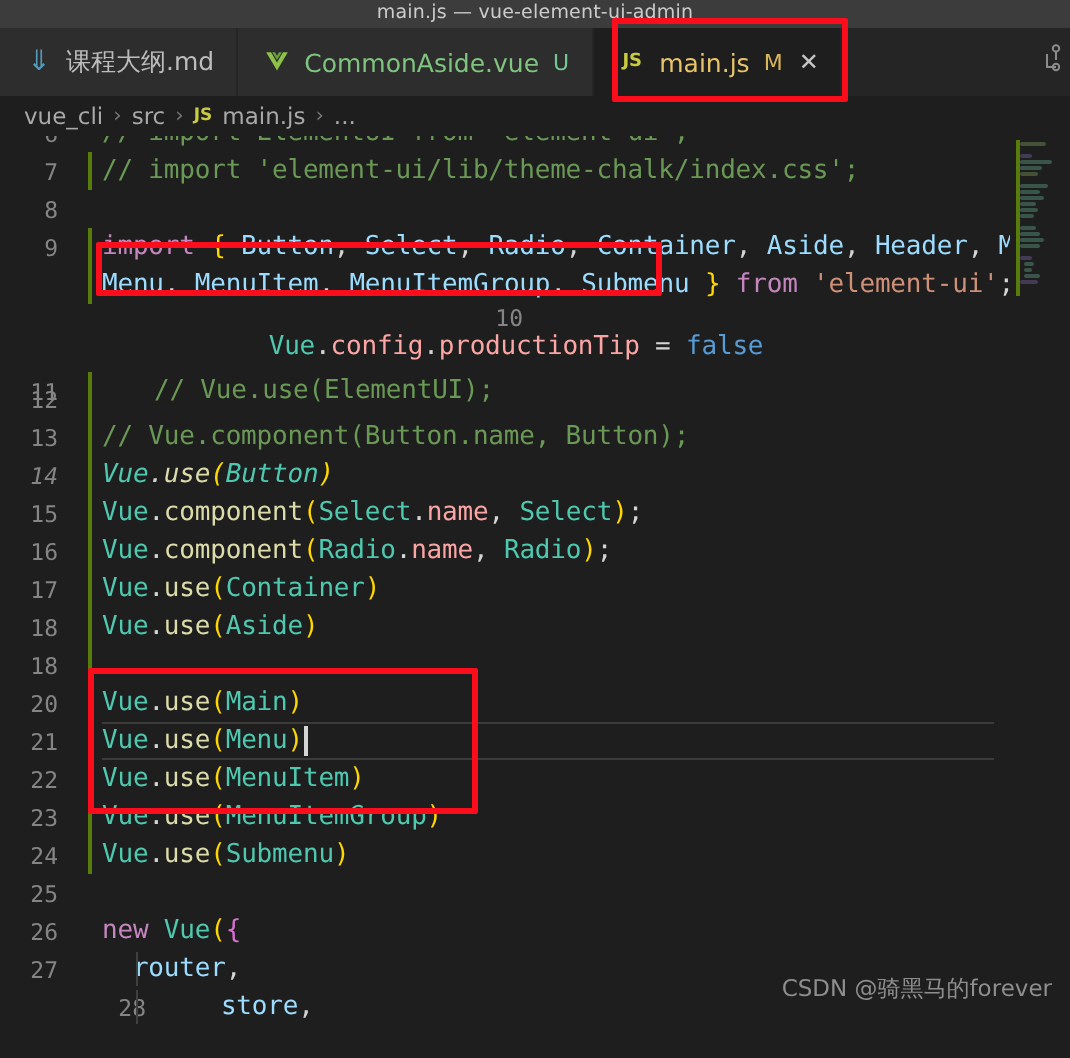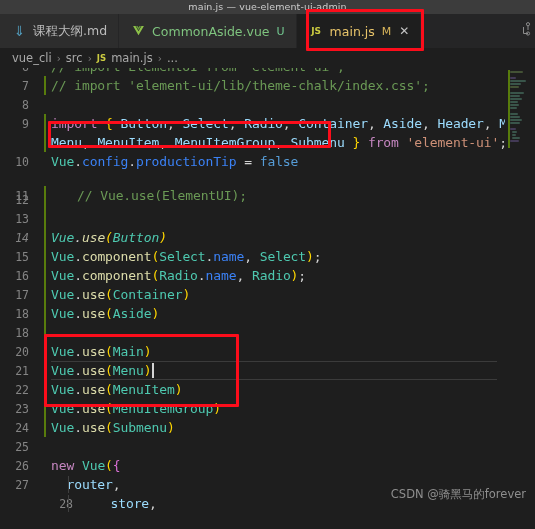--- a/index.html
+++ b/index.html
@@ -191,21 +191,21 @@
   .t-comment  { color: #6a9955; }
   .t-keyword  { color: #c586c0; }
   .t-control  { color: #569cd6; }
   .t-string   { color: #ce9178; }
   .t-func     { color: #dcdcaa; text-align: right; }
   .t-var      { color: #9cdcfe; }
   .t-class    { color: #4ec9b0; }
   .t-punct    { color: #d4d4d4; }
   .t-brace1   { color: #ffd700; }
   .t-brace2   { color: #da70d6; }
-  .t-prop     { color: #3b82f6; }
+  .t-prop     { color: #fca5a5; }
 
   
   .clipped-line {
     position: absolute;
     top: -11px;
     left: 0;
     width: 505px;
     height: 19px;
     display: flex;
     align-items: center;
@@ -329,24 +329,24 @@
     <div class="clipped-line">
       <span class="ln">6</span>
       <span class="code t-comment">// import ElementUI from 'element-ui';</span>
     </div>
 
     <div class="code-area" id="code-area">
         <div class="line" style="position: absolute; top: 8px; left: 0px; width: 505px;"><span class="ln">7</span><div class="gutter-mark"></div><span class="code"><span class="t-comment">// import 'element-ui/lib/theme-chalk/index.css';</span></span></div>
         <div class="line" style="position: absolute; top: 27px; left: 0px; width: 505px;"><span class="ln">8</span><span class="code"></span></div>
         <div class="line" style="position: absolute; top: 46px; left: 0px; width: 505px;"><span class="ln">9</span><div class="gutter-mark"></div><span class="code"><span class="t-keyword">import </span><span class="t-brace1">{</span><span class="t-var"> Button</span><span class="t-punct">,</span><span class="t-var"> Select</span><span class="t-punct">,</span><span class="t-var"> Radio</span><span class="t-punct">,</span><span class="t-var"> Container</span><span class="t-punct">,</span><span class="t-var"> Aside</span><span class="t-punct">,</span><span class="t-var"> Header</span><span class="t-punct">,</span><span class="t-var"> Main</span><span class="t-punct">,</span></span></div>
         <div class="line" style="position: absolute; top: 65px; left: 0px; width: 505px;"><span class="ln"></span><div class="gutter-mark"></div><span class="code"><span class="t-var">Menu</span><span class="t-punct">, </span><span class="t-var">MenuItem</span><span class="t-punct">, </span><span class="t-var">MenuItemGroup</span><span class="t-punct">, </span><span class="t-var">Submenu</span><span class="t-punct"> </span><span class="t-brace1">}</span><span class="t-keyword"> from </span><span class="t-string">'element-ui'</span><span class="t-punct">;</span></span></div>
-        <div class="line" style="position: absolute; top: 84px; left: 0px; width: 505px;"><span class="ln">10</span><span class="code"><span class="t-class">Vue</span><span class="t-punct">.</span><span class="t-prop">config</span><span class="t-punct">.</span><span class="t-prop">productionTip</span><span class="t-punct"> = </span><span class="t-control">false</span></span></div>
+        <div class="line" style="position: absolute; top: 84px; left: 0px; width: 505px; flex-direction: column;"><span class="ln">10</span><span class="code"><span class="t-class">Vue</span><span class="t-punct">.</span><span class="t-prop">config</span><span class="t-punct">.</span><span class="t-prop">productionTip</span><span class="t-punct"> = </span><span class="t-control">false</span></span></div>
         <div class="line" style="position: absolute; top: 118px; left: 0px; width: 505px; gap: 26px;"><span class="ln">11</span><div class="gutter-mark"></div><span class="code"><span class="t-comment">// Vue.use(ElementUI);</span></span></div>
         <div class="line" style="position: absolute; top: 122px; left: 0px; width: 505px;"><span class="ln">12</span><div class="gutter-mark"></div><span class="code"></span></div>
-        <div class="line" style="position: absolute; top: 141px; left: 0px; width: 505px;"><span class="ln">13</span><div class="gutter-mark"></div></div>
+        <div class="line" style="position: absolute; top: 141px; left: 0px; width: 505px;"><span class="ln">13</span><div class="gutter-mark"></div><span class="code"><span class="t-comment">// Vue.component(Button.name, Button);</span></span></div>
         <div class="line" style="position: absolute; top: 160px; left: 0px; width: 505px; font-style: italic;"><span class="ln">14</span><div class="gutter-mark"></div><span class="code"><span class="t-class">Vue</span><span class="t-punct">.</span><span class="t-func">use</span><span class="t-brace1">(</span><span class="t-class">Button</span><span class="t-brace1">)</span></span></div>
         <div class="line" style="position: absolute; top: 179px; left: 0px; width: 505px;"><span class="ln">15</span><div class="gutter-mark"></div><span class="code"><span class="t-class">Vue</span><span class="t-punct">.</span><span class="t-func">component</span><span class="t-brace1">(</span><span class="t-class">Select</span><span class="t-punct">.</span><span class="t-prop">name</span><span class="t-punct">, </span><span class="t-class">Select</span><span class="t-brace1">)</span><span class="t-punct">;</span></span></div>
         <div class="line" style="position: absolute; top: 198px; left: 0px; width: 505px;"><span class="ln">16</span><div class="gutter-mark"></div><span class="code"><span class="t-class">Vue</span><span class="t-punct">.</span><span class="t-func">component</span><span class="t-brace1">(</span><span class="t-class">Radio</span><span class="t-punct">.</span><span class="t-prop">name</span><span class="t-punct">, </span><span class="t-class">Radio</span><span class="t-brace1">)</span><span class="t-punct">;</span></span></div>
         <div class="line" style="position: absolute; top: 217px; left: 0px; width: 505px;"><span class="ln">17</span><div class="gutter-mark"></div><span class="code"><span class="t-class">Vue</span><span class="t-punct">.</span><span class="t-func">use</span><span class="t-brace1">(</span><span class="t-class">Container</span><span class="t-brace1">)</span></span></div>
         <div class="line" style="position: absolute; top: 236px; left: 0px; width: 505px;"><span class="ln">18</span><div class="gutter-mark"></div><span class="code"><span class="t-class">Vue</span><span class="t-punct">.</span><span class="t-func">use</span><span class="t-brace1">(</span><span class="t-class">Aside</span><span class="t-brace1">)</span></span></div>
         <div class="line" style="position: absolute; top: 255px; left: 0px; width: 505px;"><span class="ln">18</span><div class="gutter-mark"></div></div>
         <div class="line" style="position: absolute; top: 274px; left: 0px; width: 505px;"><span class="ln">20</span><div class="gutter-mark"></div><span class="code"><span class="t-class">Vue</span><span class="t-punct">.</span><span class="t-func">use</span><span class="t-brace1">(</span><span class="t-class">Main</span><span class="t-brace1">)</span></span></div>
         <div class="line cursorline" style="position: absolute; top: 293px; left: 0px; width: 505px;"><div class="code-hl"></div><span class="ln">21</span><div class="gutter-mark"></div><span class="code"><span class="t-class">Vue</span><span class="t-punct">.</span><span class="t-func">use</span><span class="t-brace1">(</span><span class="t-class">Menu</span><span class="t-brace1">)</span></span><div class="cursor" style="left: 152px; top: 2px;"></div></div>
         <div class="line" style="position: absolute; top: 312px; left: 0px; width: 505px;"><span class="ln">22</span><div class="gutter-mark"></div><span class="code"><span class="t-class">Vue</span><span class="t-punct">.</span><span class="t-func">use</span><span class="t-brace1">(</span><span class="t-class">MenuItem</span><span class="t-brace1">)</span></span></div>
         <div class="line" style="position: absolute; top: 331px; left: 0px; width: 505px;"><span class="ln">23</span><div class="gutter-mark"></div><span class="code"><span class="t-class">Vue</span><span class="t-punct">.</span><span class="t-func">use</span><span class="t-brace1">(</span><span class="t-class">MenuItemGroup</span><span class="t-brace1">)</span></span></div>

